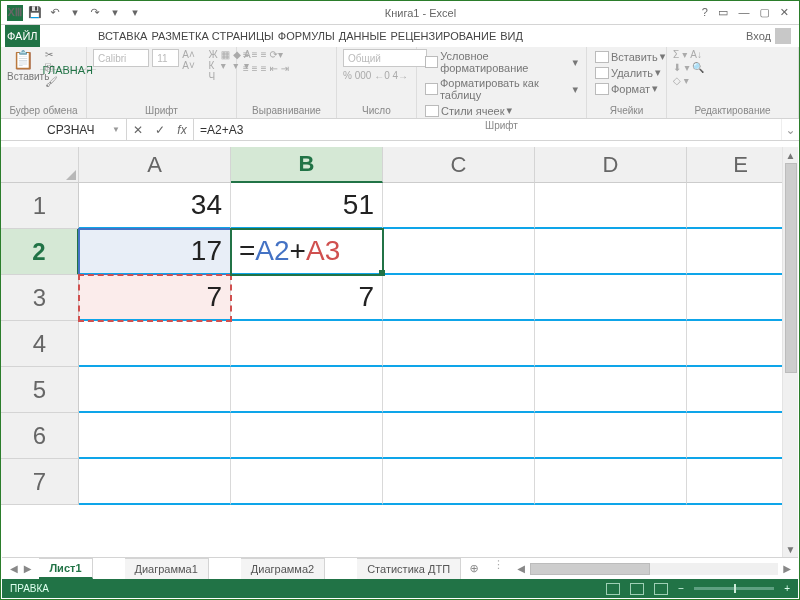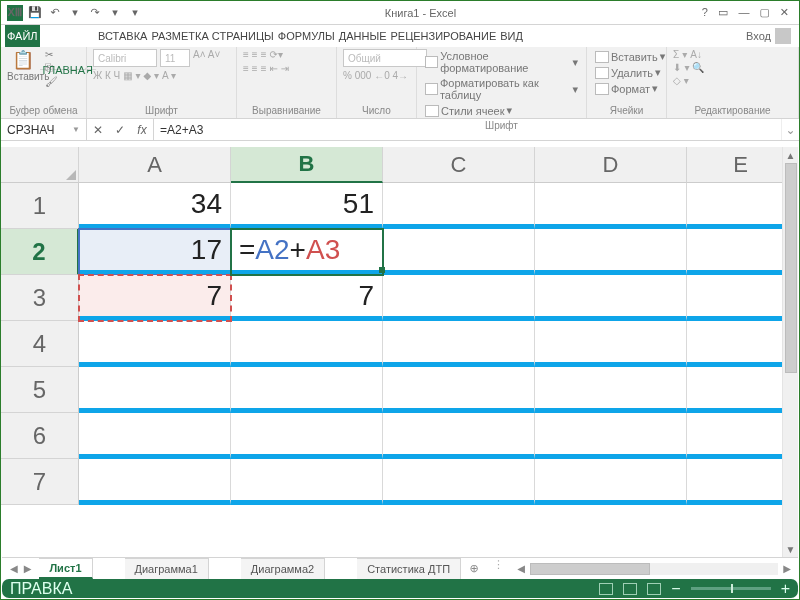--- a/index.html
+++ b/index.html
@@ -33,40 +33,40 @@
 .rg-paste .pbig { font-size: 10px; line-height: 1.1; }
 .icon-sm { width: 14px; height: 12px; display: inline-block; border: 1px solid #bbb; background: #fff; }
 .fontbox, .sizebox { height: 18px; border: 1px solid #c8c8c8; background: #fff; display: inline-flex; align-items: center; padding: 0 4px; font-size: 10px; color: #bbb; }
 .fontbox { width: 64px; }
 .sizebox { width: 30px; }
 .rowbtns { display: flex; gap: 3px; }
 .rowbtns span { font-size: 10px; color: #aaa; cursor: pointer; }
 
 
 .formulabar { height: 22px; border-bottom: 1px solid #d4d4d4; display: flex; align-items: stretch; font-size: 12px; }
-.namebox { width: 86px; border-right: 1px solid #d4d4d4; display: flex; align-items: center; padding: 0 6px; color: #333; justify-content: space-between; }
+.namebox { width: 86px; border-right: 1px solid #d4d4d4; display: flex; align-items: center; padding: 0 6px; color: #333; justify-content: space-between; margin-left: 40px; }
 .namebox .dd { color: #999; font-size: 8px; }
 .fxbtns { display: flex; align-items: center; border-right: 1px solid #d4d4d4; }
 .fxbtns span { width: 22px; text-align: center; color: #666; cursor: pointer; font-size: 12px; }
 .fxinput { flex: 1; padding: 0 6px; display: flex; align-items: center; color: #333; }
 .fxexpand { width: 18px; display: flex; align-items: center; justify-content: center; color: #999; border-left: 1px solid #eee; }
 
 
 .gridspacer { height: 6px; background: #fff; }
 
 
 .grid { position: relative; background: #fff; }
 .gridinner { display: grid; grid-template-columns: 78px 152px 152px 152px 152px 108px; }
 .colhead, .selall { height: 36px; background: #f0f0f0; border-right: 1px solid #d4d4d4; border-bottom: 1px solid #ccc; display: flex; align-items: center; justify-content: center; font-size: 22px; color: #666; }
 .selall { background: #f0f0f0; position: relative; }
 .selall::after { content: ""; position: absolute; right: 2px; bottom: 2px; border-style: solid; border-width: 0 0 10px 10px; border-color: transparent transparent #b8b8b8 transparent; }
 .colhead.active { background: #d5e8d5; color: #217346; font-weight: 600; border-bottom: 2px solid #217346; }
 .rowhead { width: 78px; height: 46px; background: #f0f0f0; border-right: 1px solid #ccc; border-bottom: 1px solid #d4d4d4; display: flex; align-items: center; justify-content: center; font-size: 24px; color: #666; }
 .rowhead.active { background: #d5e8d5; color: #217346; font-weight: 600; border-right: 2px solid #217346; }
-.cell { height: 46px; border-right: 1px solid #d9d9d9; border-bottom: 5px solid #0ea5e9; display: flex; align-items: center; justify-content: flex-end; padding: 8px 8px; font-size: 28px; color: #222; position: relative; }
+.cell { height: 46px; border-right: 1px solid #d9d9d9; border-bottom: 2px solid #0ea5e9; display: flex; align-items: center; justify-content: flex-end; padding: 8px 8px; font-size: 28px; color: #222; position: relative; }
 .cell.leftal { justify-content: flex-start; }
 .cell.hl-blue { background: #e8eef7; outline: 2px solid #4472c4; outline-offset: -1px; z-index: 2; }
 .cell.hl-red { background: #fbeceb; outline: 2px dashed #d0504f; outline-offset: -1px; z-index: 2; }
 .cell.editing { outline: 2px solid #217346; outline-offset: -1px; z-index: 3; }
 .cell.editing .handle { position: absolute; right: -3px; bottom: -3px; width: 6px; height: 6px; background: #217346; }
 .formula-ref1 { color: #4472c4; }
 .formula-ref2 { color: #d0504f; }
 
 
 .vscroll { position: absolute; right: 1px; top: 146px; width: 16px; bottom: 42px; background: #f0f0f0; border-left: 1px solid #e4e4e4; display: flex; flex-direction: column; align-items: center; justify-content: space-between; font-size: 10px; color: #777; }
@@ -79,21 +79,21 @@
 .sheettabs { display: flex; align-items: stretch; gap: 32px; }
 .sheettab { padding: 0 10px; display: flex; align-items: center; border-right: 1px solid #d4d4d4; border-top: 1px solid #d4d4d4; background: #f4f4f4; cursor: pointer; color: #555; }
 .sheettab.active { background: #fff; border-bottom: 2px solid #217346; color: #217346; font-weight: 600; }
 .addsheet { width: 26px; display: flex; align-items: center; justify-content: center; color: #888; cursor: pointer; }
 .hscroll-track { flex: 1; display: flex; align-items: center; padding: 0 4px; gap: 2px; color: #888; }
 .hscroll-track .arrow { width: 14px; text-align: center; cursor: pointer; font-size: 10px; }
 .hscroll-track .track { flex: 1; height: 12px; background: #f0f0f0; position: relative; }
 .hscroll-track .thumb { position: absolute; left: 0; top: 0; bottom: 0; width: 120px; background: #cdcdcd; border: 1px solid #bcbcbc; }
 
 
-.statusbar { position: absolute; left: 1px; right: 1px; bottom: 1px; height: 19px; background: #217346; color: #dfe; font-size: 16px; display: flex; align-items: center; padding: 0 8px; justify-content: space-between; border-radius: 7px; }
+.statusbar { position: absolute; left: 1px; right: 1px; bottom: 1px; height: 19px; background: #217346; color: #dfe; font-size: 10px; display: flex; align-items: center; padding: 0 8px; justify-content: space-between; }
 .statusbar .views { display: flex; gap: 10px; align-items: center; }
 .statusbar .views .vbtn { width: 14px; height: 12px; border: 1px solid #9fd0b5; display: inline-block; }
 .statusbar .zoomtrack { width: 80px; height: 3px; background: #5ea081; position: relative; }
 .statusbar .zoomtrack::after { content: ""; position: absolute; left: 40px; top: -3px; width: 2px; height: 9px; background: #cdecd9; }
 </style>
 </head>
 <body>
 
 <div class="titlebar">
   <div class="qa">
@@ -141,21 +141,21 @@
       <div class="col">
         <span>✂</span>
         <span>⎘</span>
         <span>🖌</span>
       </div>
     </div>
     <div class="glabel">Буфер обмена</div>
   </div>
 
   <div class="rgroup" style="width:150px">
-    <div class="gbody" style="flex-direction:column; gap:3px">
+    <div class="gbody" style="gap:3px">
       <div style="display:flex; gap:3px">
         <div class="fontbox">Calibri</div>
         <div class="sizebox">11</div>
         <span style="color:#aaa; font-size:10px">A˄ A˅</span>
       </div>
       <div class="rowbtns">
         <span>Ж  К  Ч</span>
         <span>▦ ▾</span>
         <span>◆ ▾</span>
         <span>A ▾</span>

